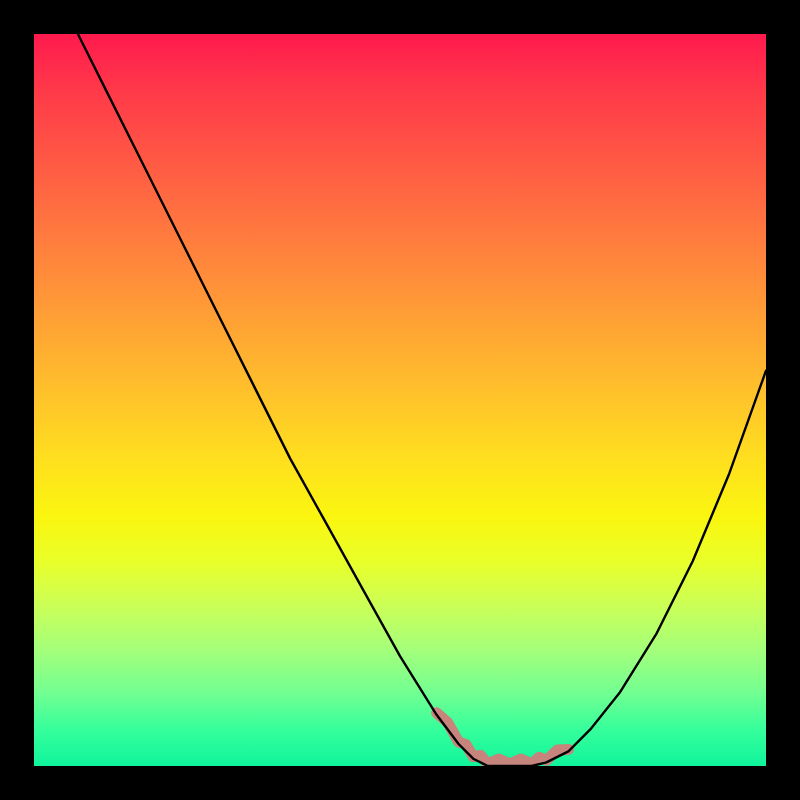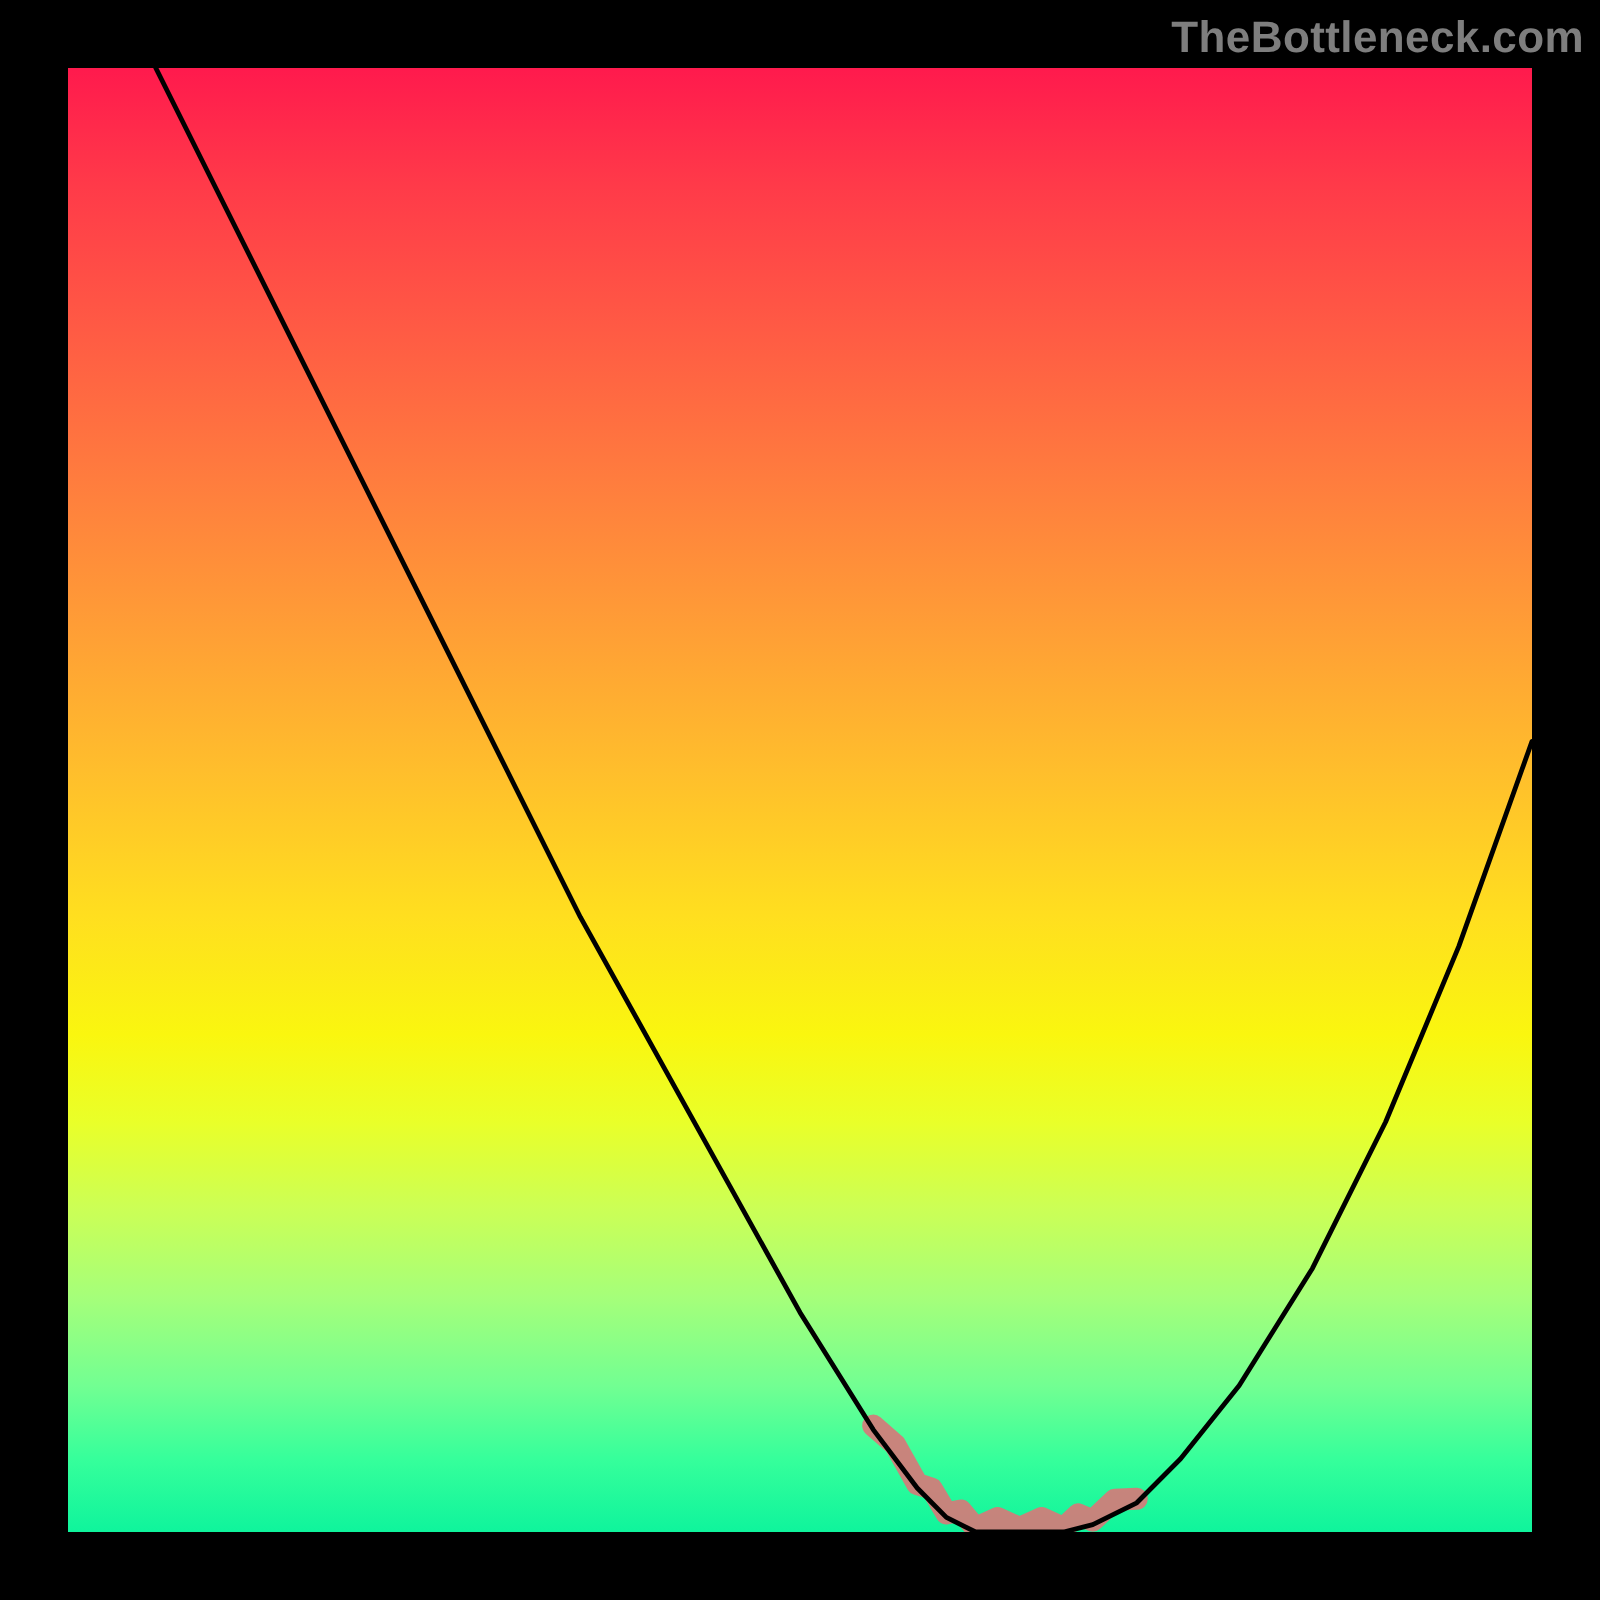--- a/index.html
+++ b/index.html
@@ -58,21 +58,20 @@
     top: 0;
     width: 732px;
     height: 732px;
     display: block;
   }
 </style>
 </head>
 <body>
 
 <div class="frame">
-  <div class="watermark">TheBottleneck.com</div>
 
   <div class="plot-area">
     <svg class="overlay" viewBox="0 0 732 732" preserveAspectRatio="none">
 
       <path d="M402.6 678.8 L413.6 688.4 L424.6 708.0 L431.9 710.4 L439.2 722.7 L446.5 721.3 L453.8 730.0 L464.8 725.0 L475.8 730.0 L486.8 725.0 L497.8 730.0 L505.1 723.2 L512.4 726.3 L523.4 715.9 L534.4 715.4" fill="none" stroke-linecap="round" stroke-linejoin="round" stroke="#d57a7a" stroke-width="11" opacity="0.92"></path>
 
       <path d="M43.9 0.0 L73.2 58.6 L109.8 131.8 L146.4 205.0 L183.0 278.2 L219.6 351.4 L256.2 424.6 L292.8 490.4 L329.4 556.3 L366.0 622.2 L402.6 680.8 L424.6 710.0 L439.2 724.7 L453.8 732.0 L475.8 732.0 L497.8 732.0 L512.4 728.3 L534.4 717.4 L556.3 695.4 L585.6 658.8 L622.2 600.2 L658.8 527.0 L695.4 439.2 L732.0 336.7" fill="none" stroke-linecap="round" stroke-linejoin="round" stroke="#000000" stroke-width="2.4"></path>
     </svg>
   </div>
 </div>

